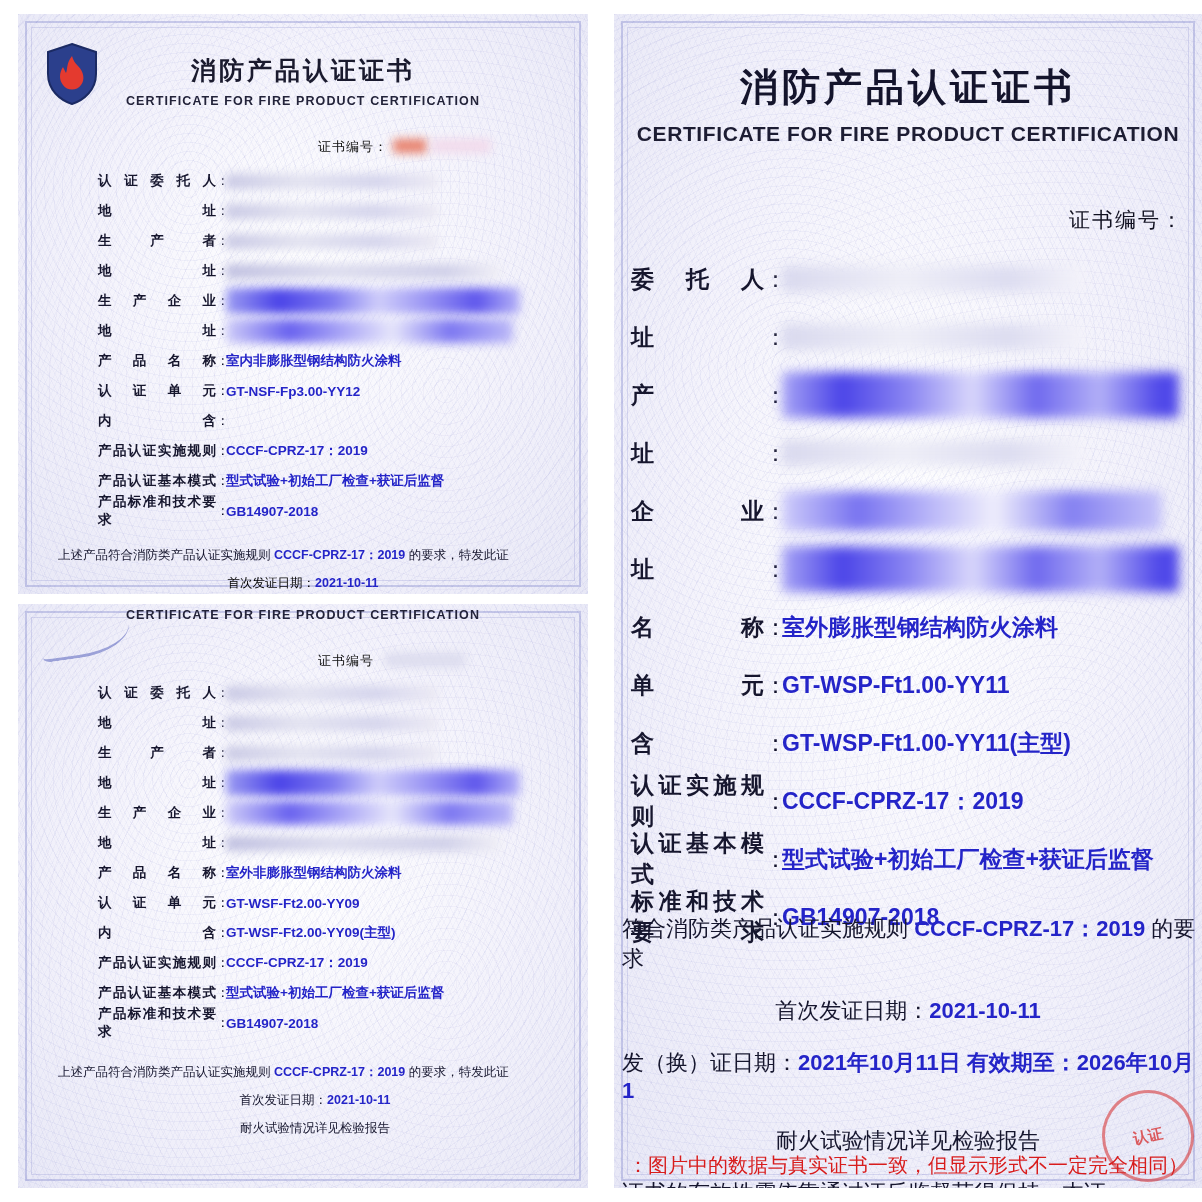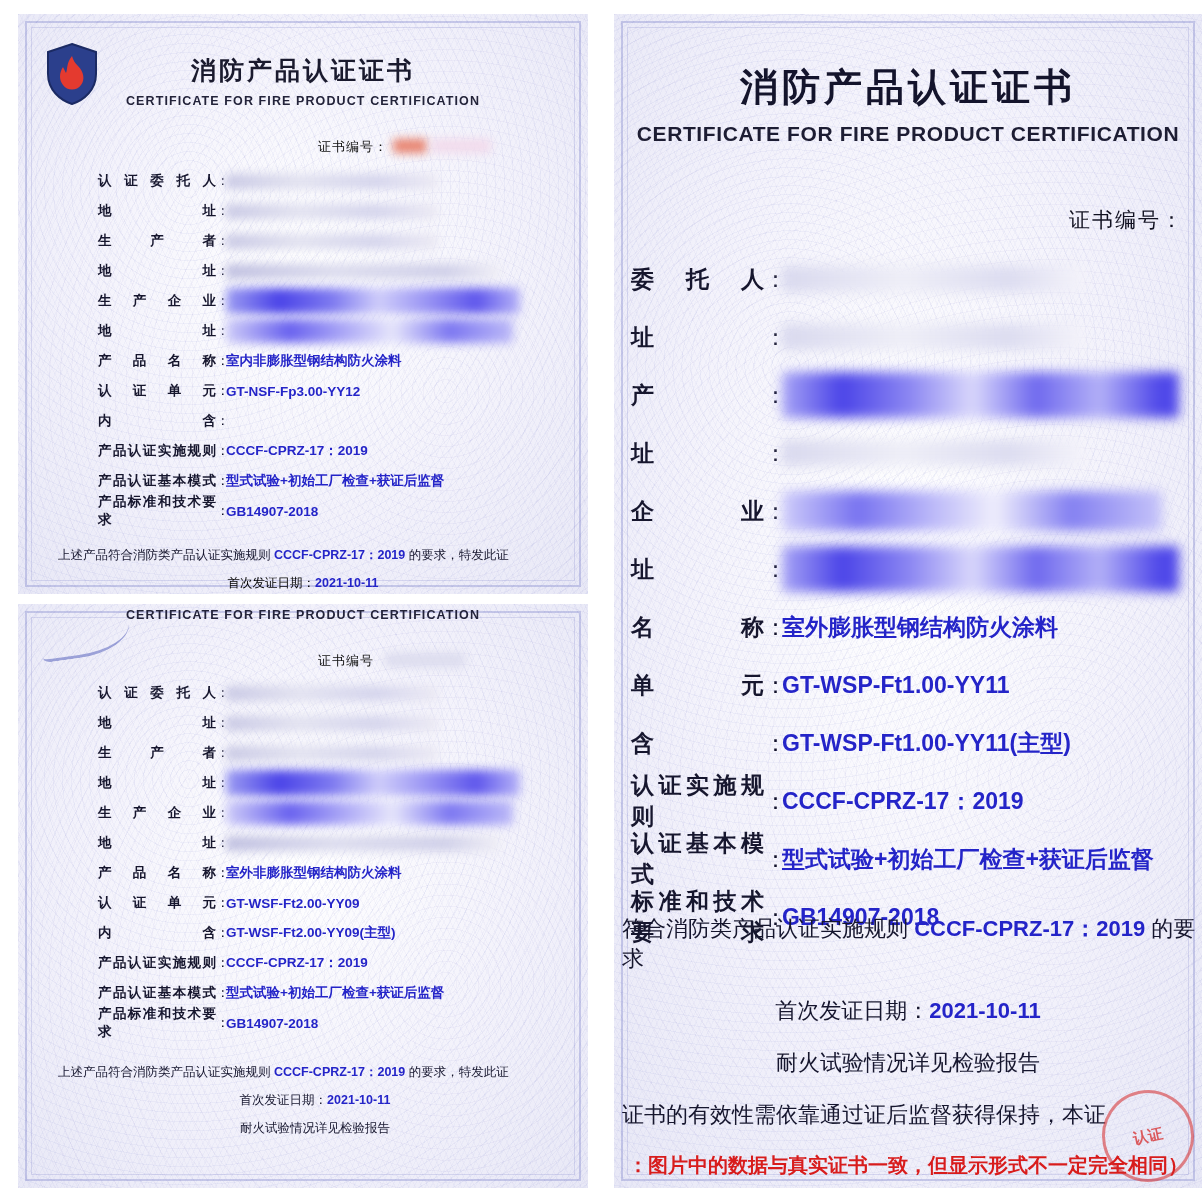--- a/index.html
+++ b/index.html
@@ -109,21 +109,21 @@
   .zrow .zcolon{width:18px;text-align:center;}
   .zrow .zval{flex:1;color:#2424c8;font-weight:bold;}
   .zmask-a{height:26px;background:linear-gradient(90deg,#d8d8ee,#eeeef7 40%,#dcdcf0 75%,#f4f3fa);width:70%;filter:blur(6px);border-radius:3px;}
   .zmask-s{height:46px;background:linear-gradient(90deg,#a8a5f5 0%,#4b44e8 15%,#8b86f2 32%,#d9d7fb 48%,#6f69ee 64%,#b3b0f7 80%,#4f48e9 95%);width:92%;filter:blur(6px);border-radius:3px;}
   .zmask-s2{height:40px;background:linear-gradient(90deg,#cfcdfa 0%,#7873f0 20%,#b6b3f8 38%,#efeefc 56%,#8480f1 76%,#c6c4f9 100%);width:88%;filter:blur(6px);border-radius:3px;}
   #cert3 .ztail{position:absolute;left:0;right:0;top:900px;}
   .ztail-line{font-size:22px;color:#16162e;margin-bottom:22px;padding-left:8px;}
   .ztail-center{text-align:center;padding-left:0;}
   #cert3 .z-warning{
     position:absolute;left:14px;right:0;top:1138px;
-    font-size:20px;font-weight:bold;color:#d81c1c;
+    font-size:20px;font-weight:normal;color:#d81c1c;
   }
   #cert3 .z-stamp{
     position:absolute;right:8px;bottom:6px;width:86px;height:86px;
     border:3px solid rgba(214,40,40,0.55);border-radius:50%;
     color:rgba(214,40,40,0.75);font-size:15px;font-weight:bold;
     display:flex;align-items:center;justify-content:center;
     transform:rotate(-12deg);overflow:hidden;
   }
   .zblue{color:#2424c8;font-weight:bold;}
 </style>
@@ -416,20 +416,23 @@
         </div>
       </div>
 
     <div class="ztail">
       <div class="ztail-line">
         <span>符合消防类产品认证实施规则 </span><span class="zblue">CCCF-CPRZ-17：2019</span><span> 的要求</span>
       </div>
       <div class="ztail-line ztail-center">
         <span>首次发证日期：</span><span class="zblue">2021-10-11</span>
       </div>
+      <div class="ztail-line">
+        <span>发（换）证日期：</span><span class="zblue">2021年10月11日 有效期至：2026年10月1</span>
+      </div>
       <div class="ztail-line ztail-center">耐火试验情况详见检验报告</div>
       <div class="ztail-line">证书的有效性需依靠通过证后监督获得保持，本证</div>
 
     </div>
 
     <div class="z-warning">：图片中的数据与真实证书一致，但显示形式不一定完全相同）</div>
     <div class="z-stamp">认证</div>
   </div>
 
 </div>

